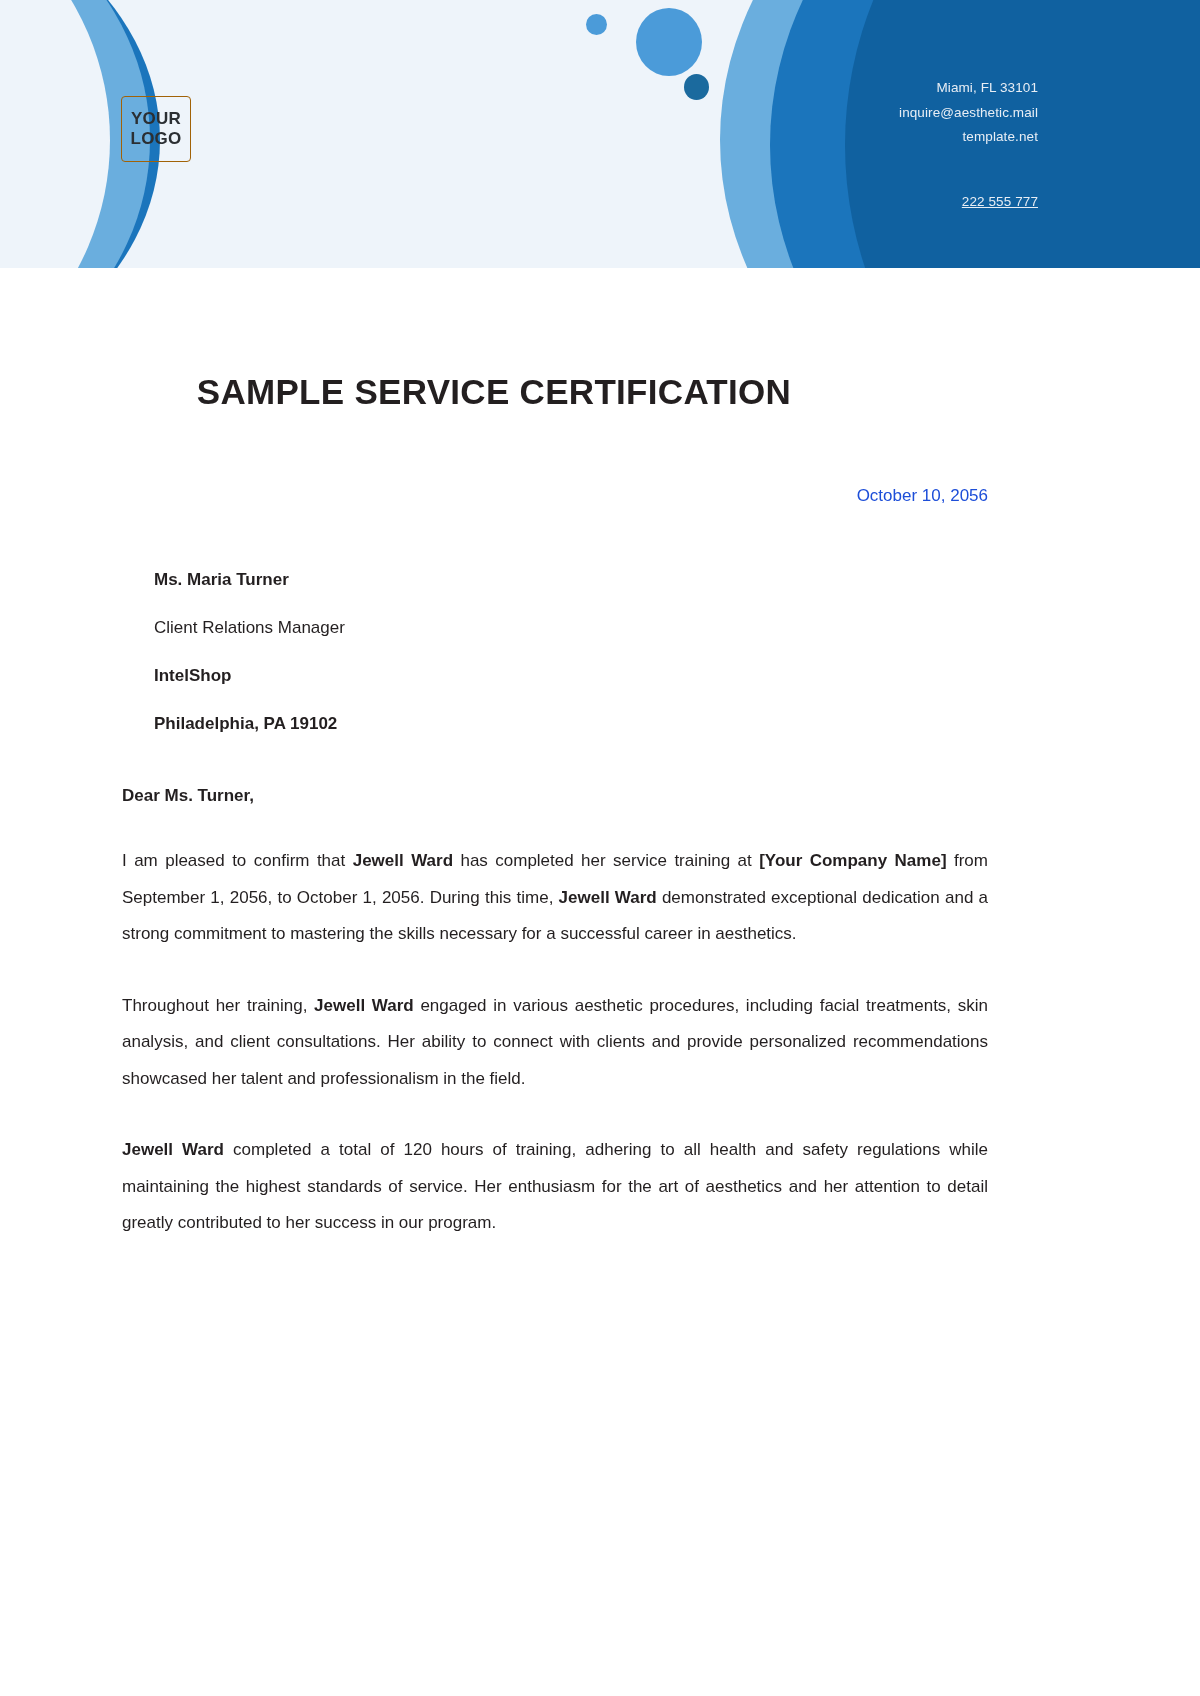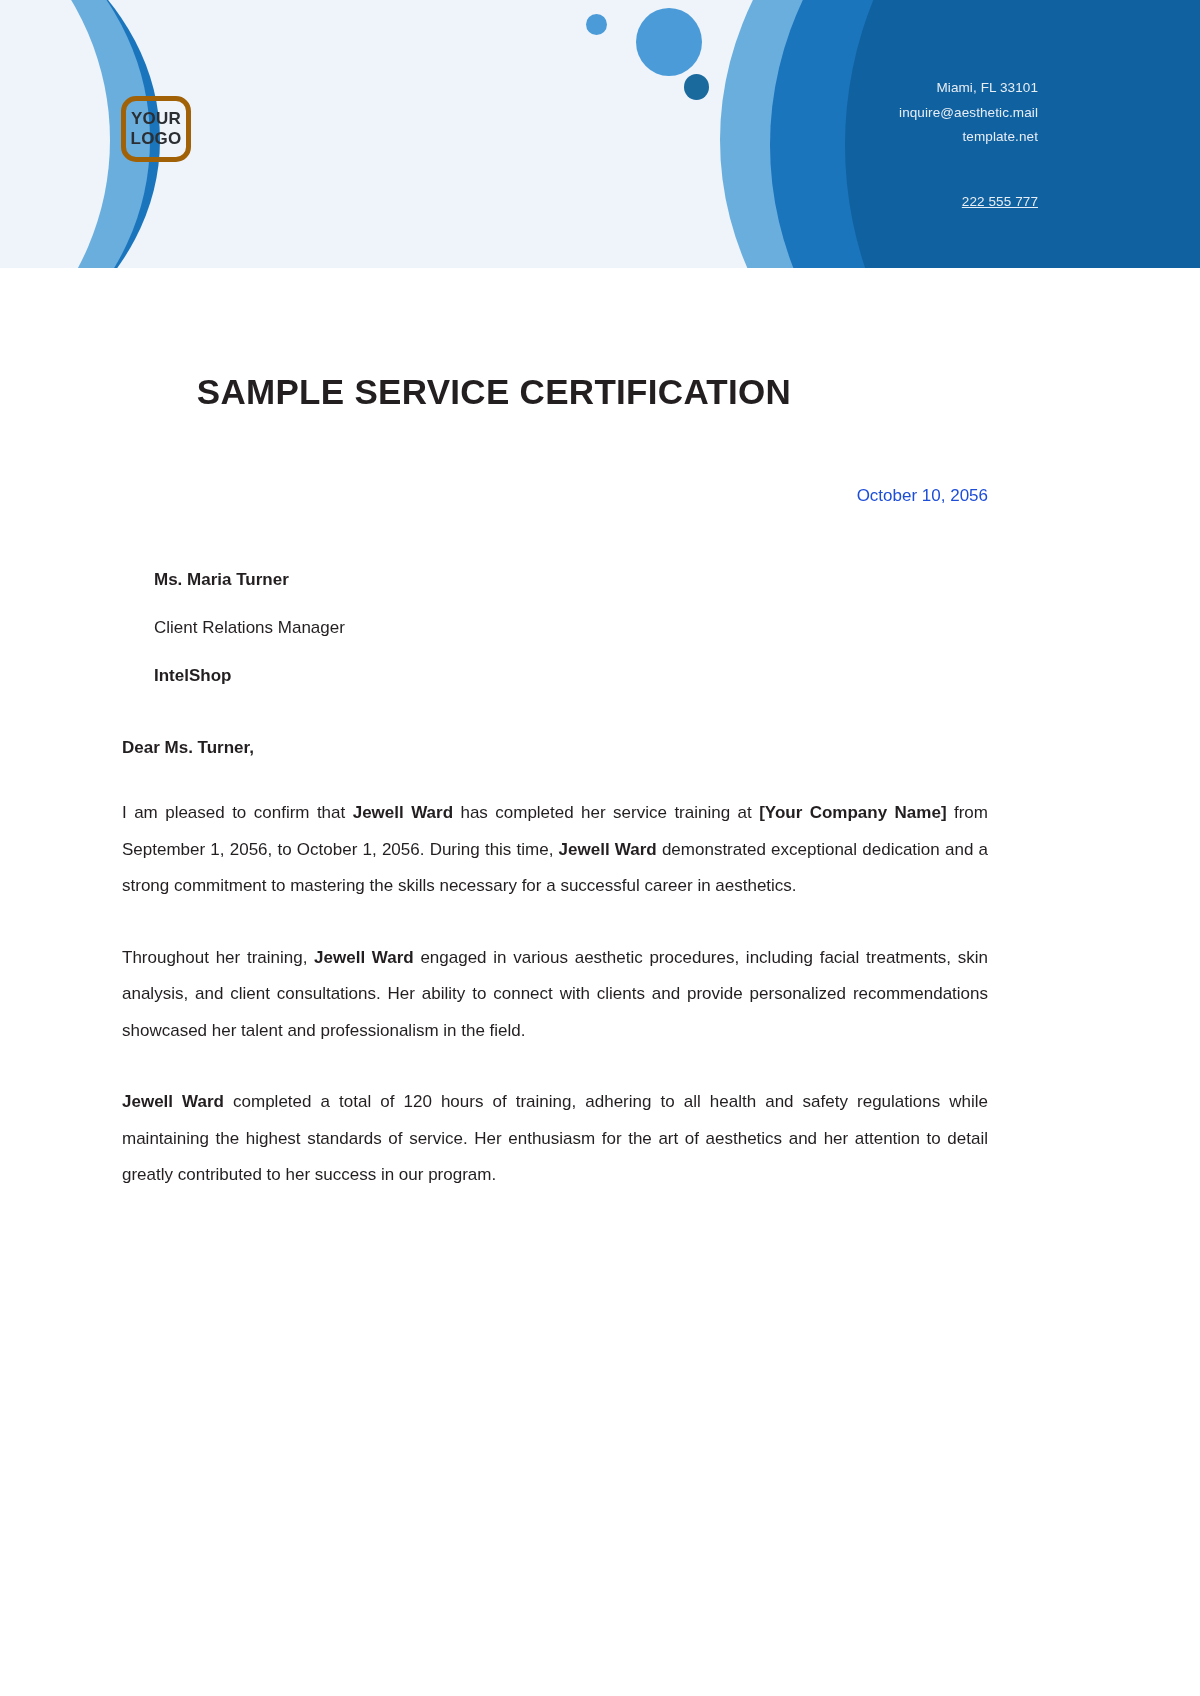--- a/index.html
+++ b/index.html
@@ -59,22 +59,22 @@
   }
 
   .dot{position:absolute;border-radius:50%;}
   .dot-small-light{left:586px;top:14px;width:21px;height:21px;background:#4b9bd9;}
   .dot-large{left:636px;top:8px;width:66px;height:68px;background:#4b9bd9;}
   .dot-small-dark{left:684px;top:74px;width:25px;height:26px;background:#1b6a9e;}
 
   .logo-box{
     position:absolute;left:121px;top:96px;
     width:70px;height:66px;
-    border:5px solid #a16207;
-    border-radius:15px;
+    border:1px solid #a16207;
+    border-radius:4px;
     box-sizing:border-box;
     display:flex;flex-direction:column;
     align-items:center;justify-content:center;
     background:transparent;
   }
   .logo-box span{
     font-size:17px;font-weight:700;line-height:20px;
     color:#2b2f33;letter-spacing:.2px;
   }
 
@@ -152,20 +152,21 @@
 <div class="doc-title">SAMPLE SERVICE CERTIFICATION</div>
 
 <div class="content">
 
   <div class="date">October 10, 2056</div>
 
   <div class="recipient">
     <div class="b">Ms. Maria Turner</div>
     <div>Client Relations Manager</div>
     <div class="b">IntelShop</div>
+    <div class="b">Philadelphia, PA 19102</div>
   </div>
 
   <div class="salutation">Dear Ms. Turner,</div>
 
   <p class="para">
     <span>I am pleased to confirm that </span><b>Jewell Ward</b><span> has completed her service training at </span><b>[Your Company Name]</b><span> from September 1, 2056, to October 1, 2056. During this time, </span><b>Jewell Ward</b><span> demonstrated exceptional dedication and a strong commitment to mastering the skills necessary for a successful career in aesthetics.</span>
   </p>
 
   <p class="para">
     <span>Throughout her training, </span><b>Jewell Ward</b><span> engaged in various aesthetic procedures, including facial treatments, skin analysis, and client consultations. Her ability to connect with clients and provide personalized recommendations showcased her talent and professionalism in the field.</span>

